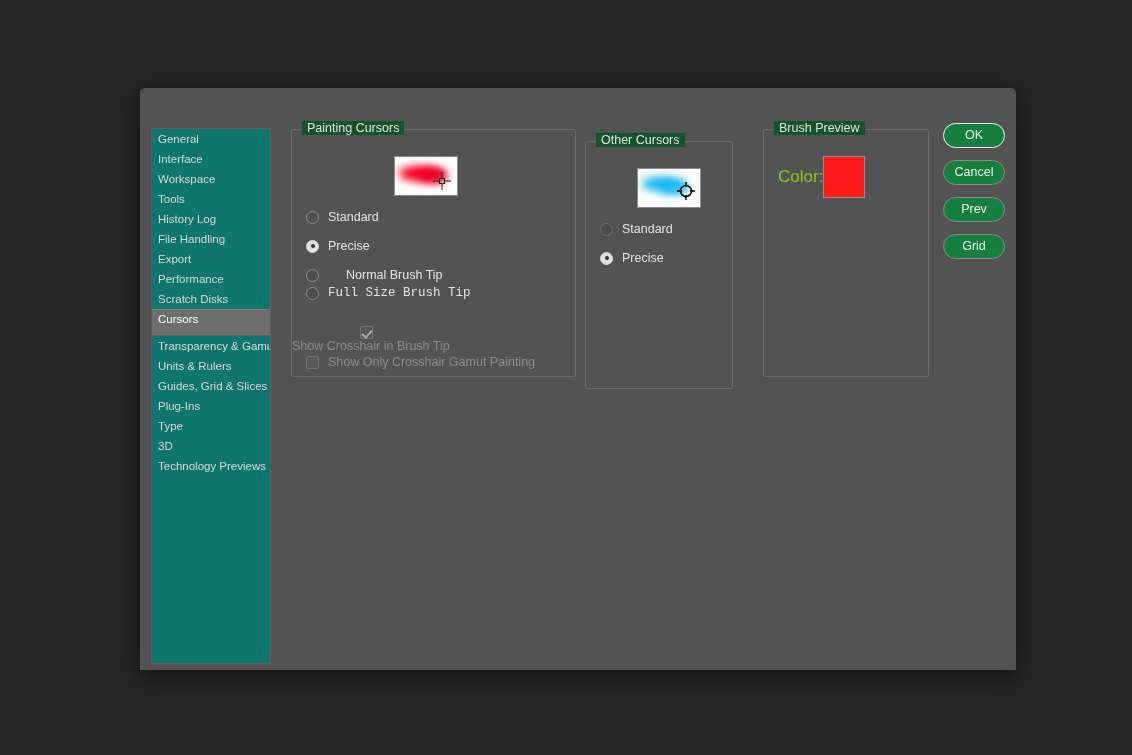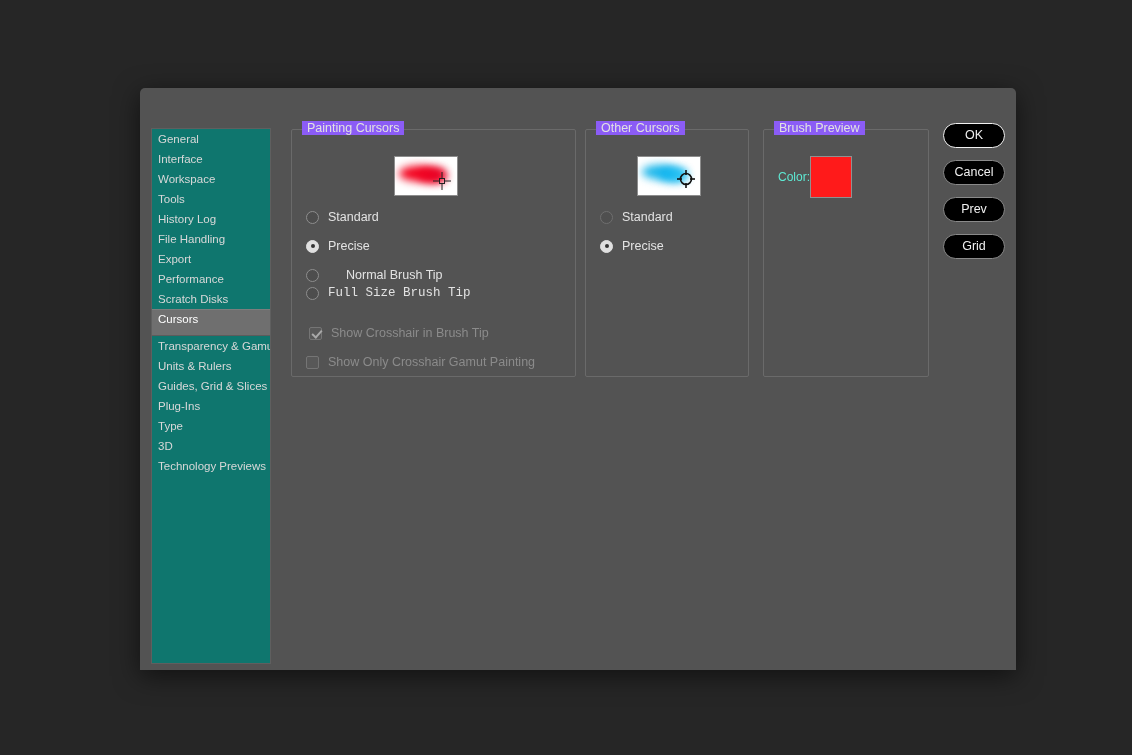--- a/index.html
+++ b/index.html
@@ -69,28 +69,28 @@
   
   .group {
     position: absolute;
     border: 1px solid #6a6a6a;
     border-radius: 2px;
   }
   .group > .legend {
     position: absolute;
     top: -9px; left: 10px;
     padding: 0 5px;
-    background: #8b5cf6;
+    background: #14532d;
     font-size: 12.5px;
     color: #e2e2e2;
     white-space: nowrap;
   }
 
   #grp-painting { left: 151px; top: 41px; width: 285px; height: 248px; }
-  #grp-other    { left: 445px; top: 41px; width: 164px; height: 248px; }
+  #grp-other    { left: 445px; top: 53px; width: 148px; height: 248px; }
   #grp-preview  { left: 623px; top: 41px; width: 166px; height: 248px; padding-left: 18px; }
 
   
   .thumb {
     position: absolute;
     background: #ffffff;
     border: 1px solid #8d8d8d;
     overflow: hidden;
   }
   #thumb-painting { left: 102px; top: 26px; width: 64px; height: 40px; }
@@ -164,34 +164,34 @@
     transform: rotate(42deg);
   }
 
   
   #color-row {
     position: absolute;
     left: 14px; top: 26px;
     display: flex;
     align-items: center;
   }
-  #color-row .lbl { font-size: 12px; color: #5eead4; }
+  #color-row .lbl { font-size: 17px; color: #84cc16; }
   #color-swatch {
     width: 42px; height: 42px;
     border: 1px solid #909090;
   }
 
   
   #buttons { position: absolute; left: 803px; top: 35px; width: 62px; }
   .btn {
     display: block;
     width: 62px; height: 25px;
     margin-bottom: 12px;
     border-radius: 13px;
-    background: #000000;
+    background: #15803d;
     border: 1px solid #8a8a8a;
     color: #f0f0f0;
     font-size: 12.5px;
     font-family: "Liberation Sans", sans-serif;
     line-height: 23px;
     text-align: center;
     padding: 0;
   }
   .btn.primary { border-color: #f2f2f2; }
 </style>
@@ -249,21 +249,21 @@
       </div>
       <div class="opt" style="left:14px; top:138px;gap:18px;">
         <span class="radio"></span>
         <span>Normal Brush Tip</span>
       </div>
       <div class="opt" style="left:14px; top:156px;font-family:Liberation Mono, monospace;">
         <span class="radio"></span>
         <span>Full Size Brush Tip</span>
       </div>
 
-      <div class="opt disabled" style="left:17px; top:196px;">
+      <div class="opt disabled" style="left:0; top:196px;flex-direction:column;">
         <span class="checkbox on"></span>
         <span>Show Crosshair in Brush Tip</span>
       </div>
       <div class="opt disabled" style="left:14px; top:225px;">
         <span class="checkbox"></span>
         <span>Show Only Crosshair Gamut Painting</span>
       </div>
     </div>
 
     <div class="group" id="grp-other">

